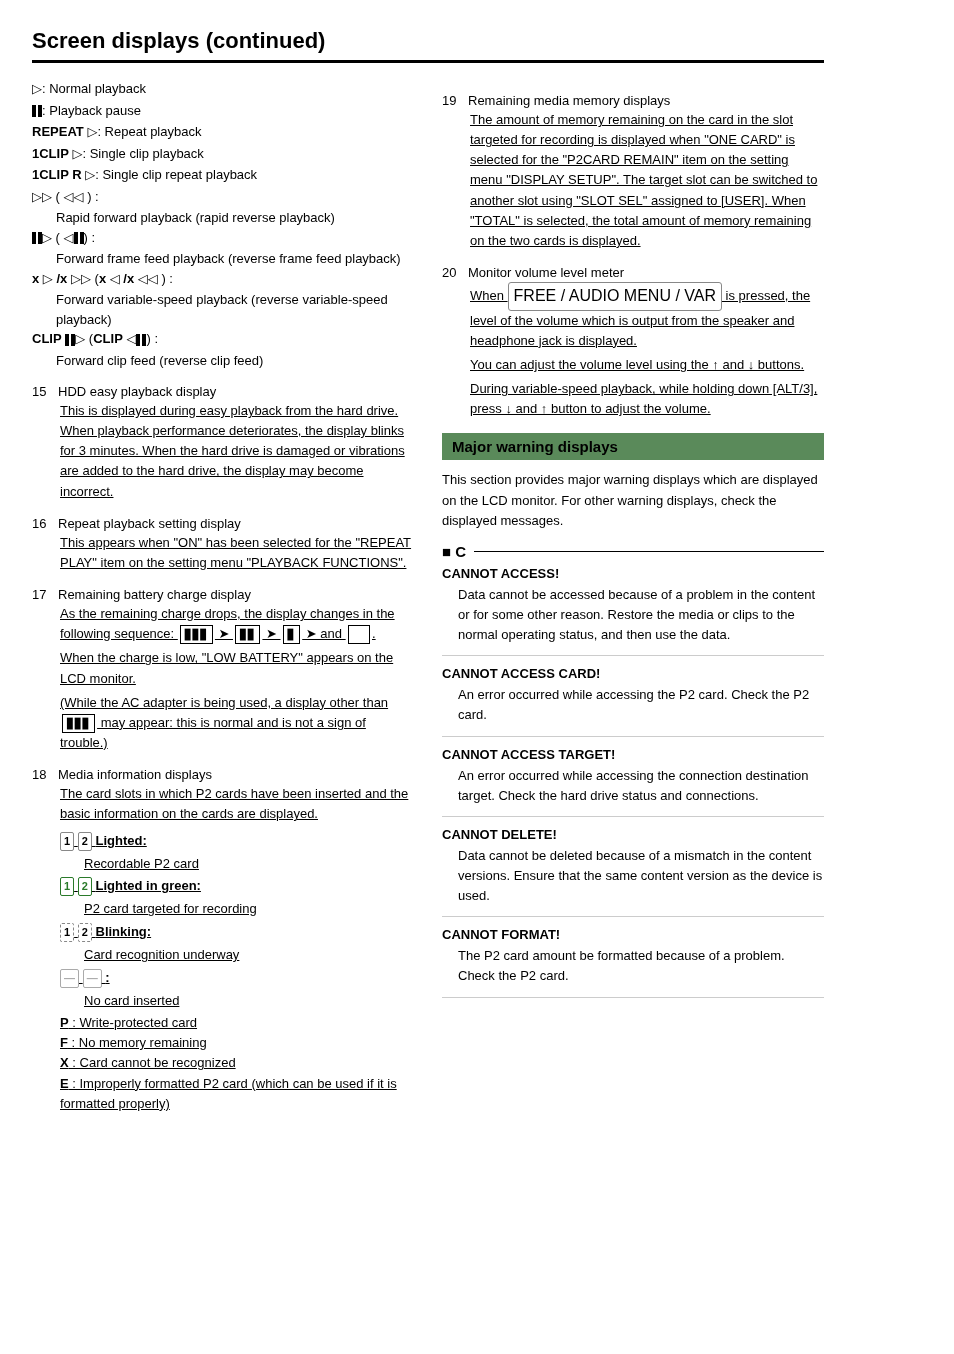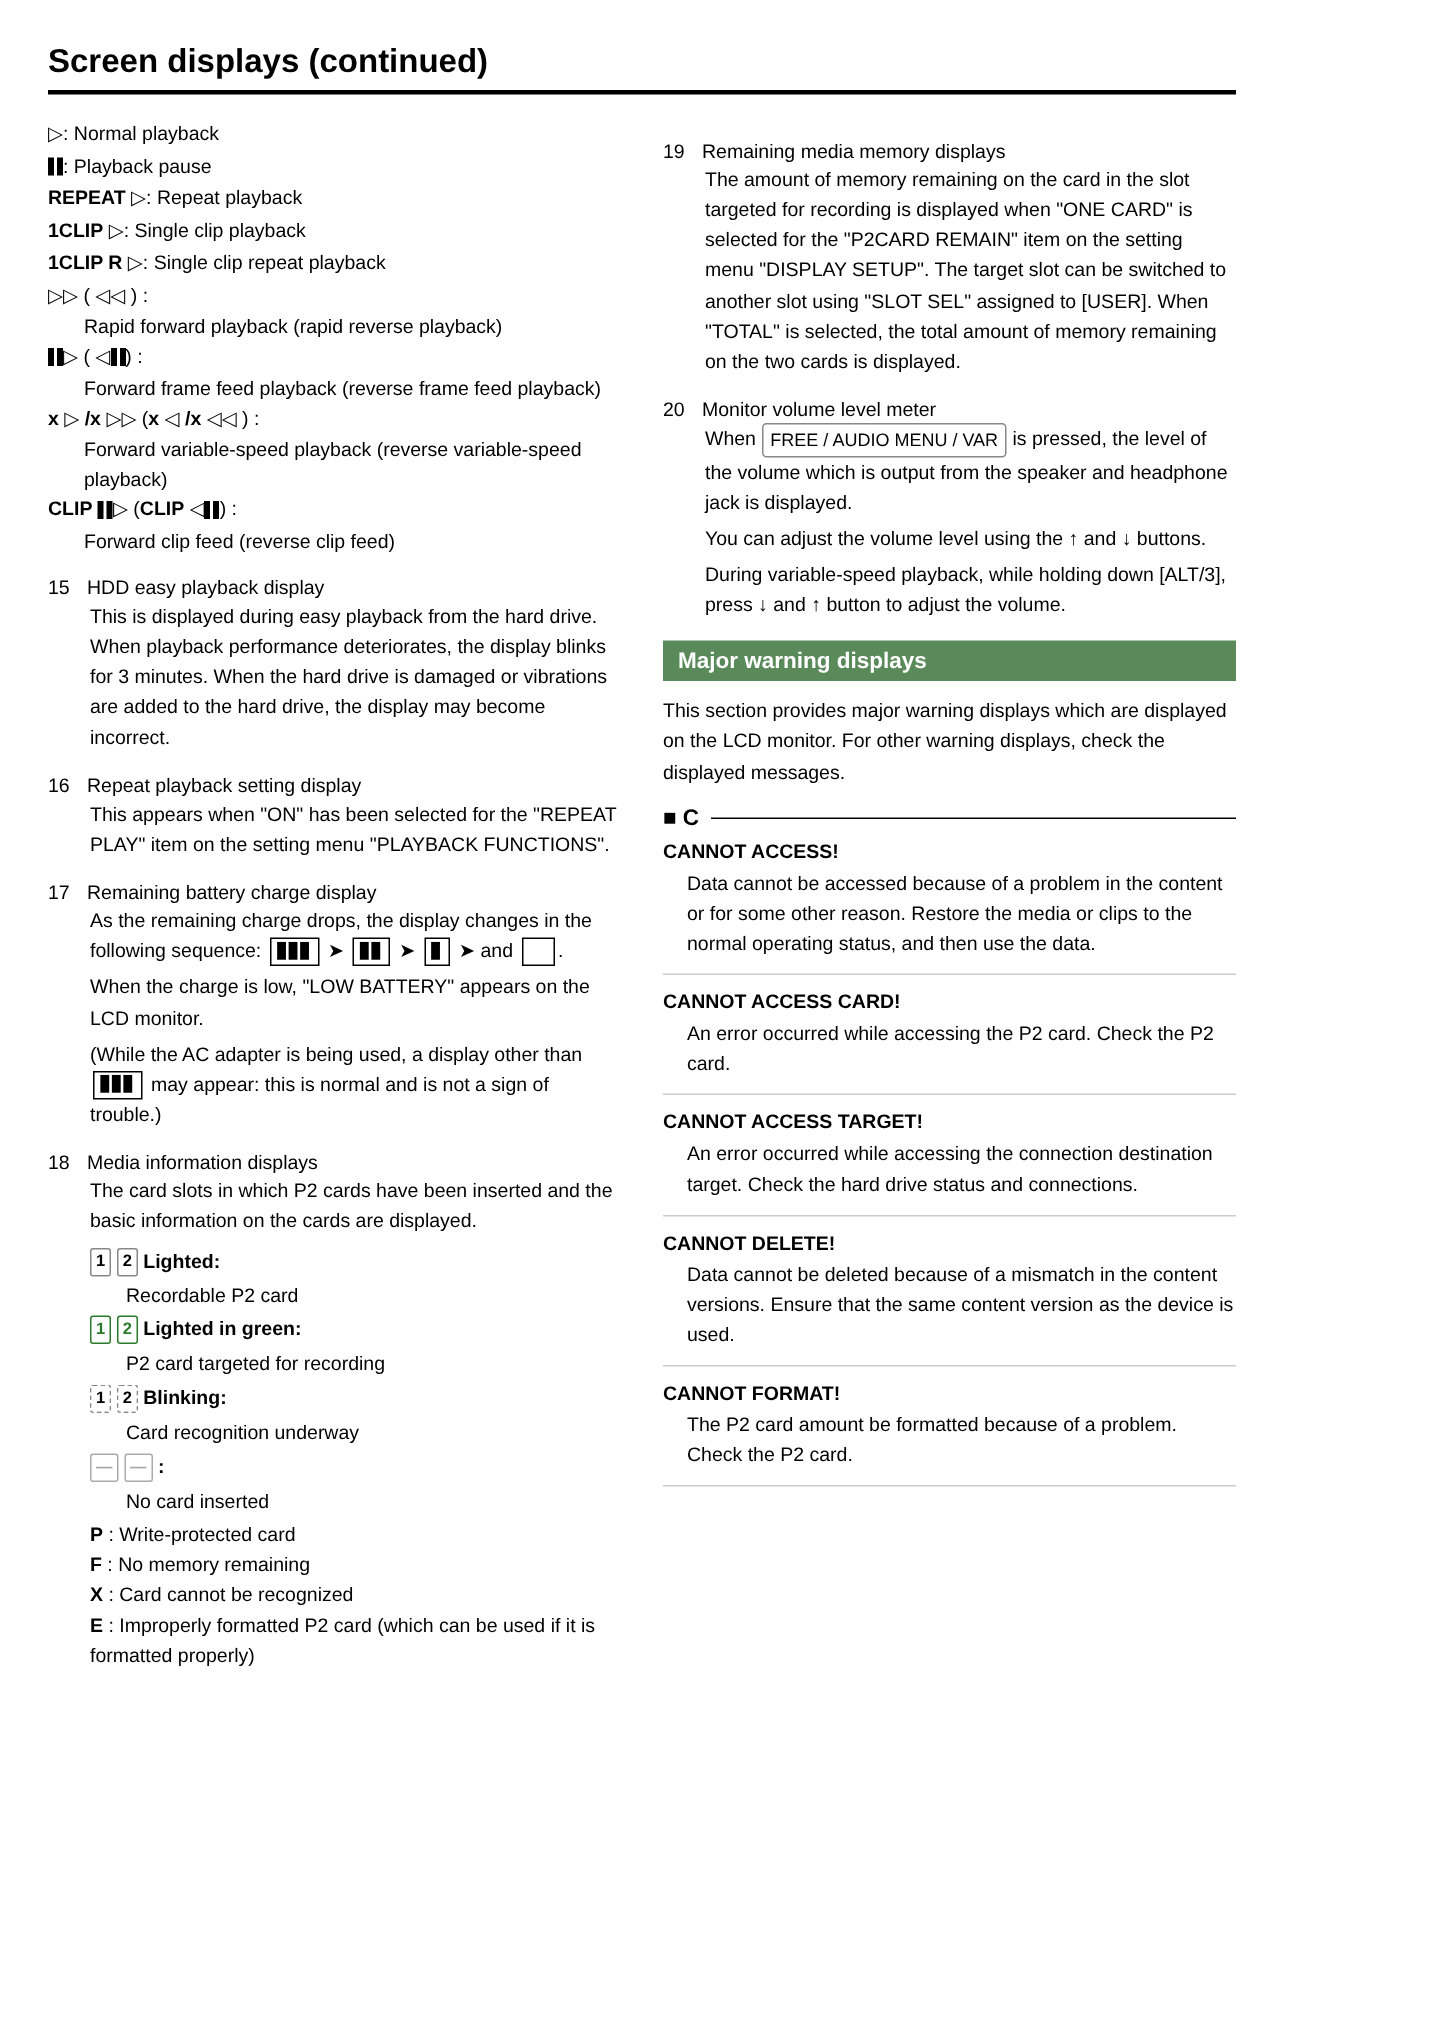--- a/index.html
+++ b/index.html
@@ -44,33 +44,34 @@
       display: flex;
       gap: 6px;
     }
     .section-num span.num {
       min-width: 20px;
     }
     .section-body {
       margin-left: 28px;
       margin-bottom: 4px;
       line-height: 1.55;
+      text-decoration: underline;
     }
     .item-line {
       margin-left: 0;
       margin-bottom: 2px;
       line-height: 1.5;
     }
     .item-indent {
       margin-left: 24px;
       line-height: 1.5;
     }
     .warning-section-header {
       background: #5a8a5a;
-      color: #ffffff;
+      color: #000000;
       font-weight: bold;
       font-size: 15px;
       padding: 5px 10px;
       margin-bottom: 10px;
       margin-top: 8px;
     }
     .warning-intro {
       margin-bottom: 12px;
       line-height: 1.55;
     }
@@ -296,21 +297,21 @@
       </div>
       <div class="section-body">The amount of memory remaining on the card in the slot targeted for recording is displayed when "ONE CARD" is selected for the "P2CARD REMAIN" item on the setting menu "DISPLAY SETUP". The target slot can be switched to another slot using "SLOT SEL" assigned to [USER]. When "TOTAL" is selected, the total amount of memory remaining on the two cards is displayed.</div>
 
       <div class="section-num">
         <span class="num">20</span>
         <span>Monitor volume level meter</span>
       </div>
       <div class="section-body">
         <p>
           When
-          <span style="display:inline-block; border:1.5px solid #888; border-radius:3px; padding:1px 5px; font-size:12px; vertical-align:middle; white-space:nowrap;">FREE / AUDIO MENU / VAR</span>
+          <span style="display:inline-block; border:1.5px solid #888; border-radius:3px; padding:1px 5px; font-size:16px; vertical-align:middle; white-space:nowrap;">FREE / AUDIO MENU / VAR</span>
           is pressed, the level of the volume which is output from the speaker and headphone jack is displayed.
         </p>
         <p style="margin-top:4px;">You can adjust the volume level using the ↑ and ↓ buttons.</p>
         <p style="margin-top:4px;">During variable-speed playback, while holding down [ALT/3], press ↓ and ↑ button to adjust the volume.</p>
       </div>
 
       <div style="margin-top: 14px;">
         <div class="warning-section-header">Major warning displays</div>
 
         <p class="warning-intro">This section provides major warning displays which are displayed on the LCD monitor. For other warning displays, check the displayed messages.</p>

